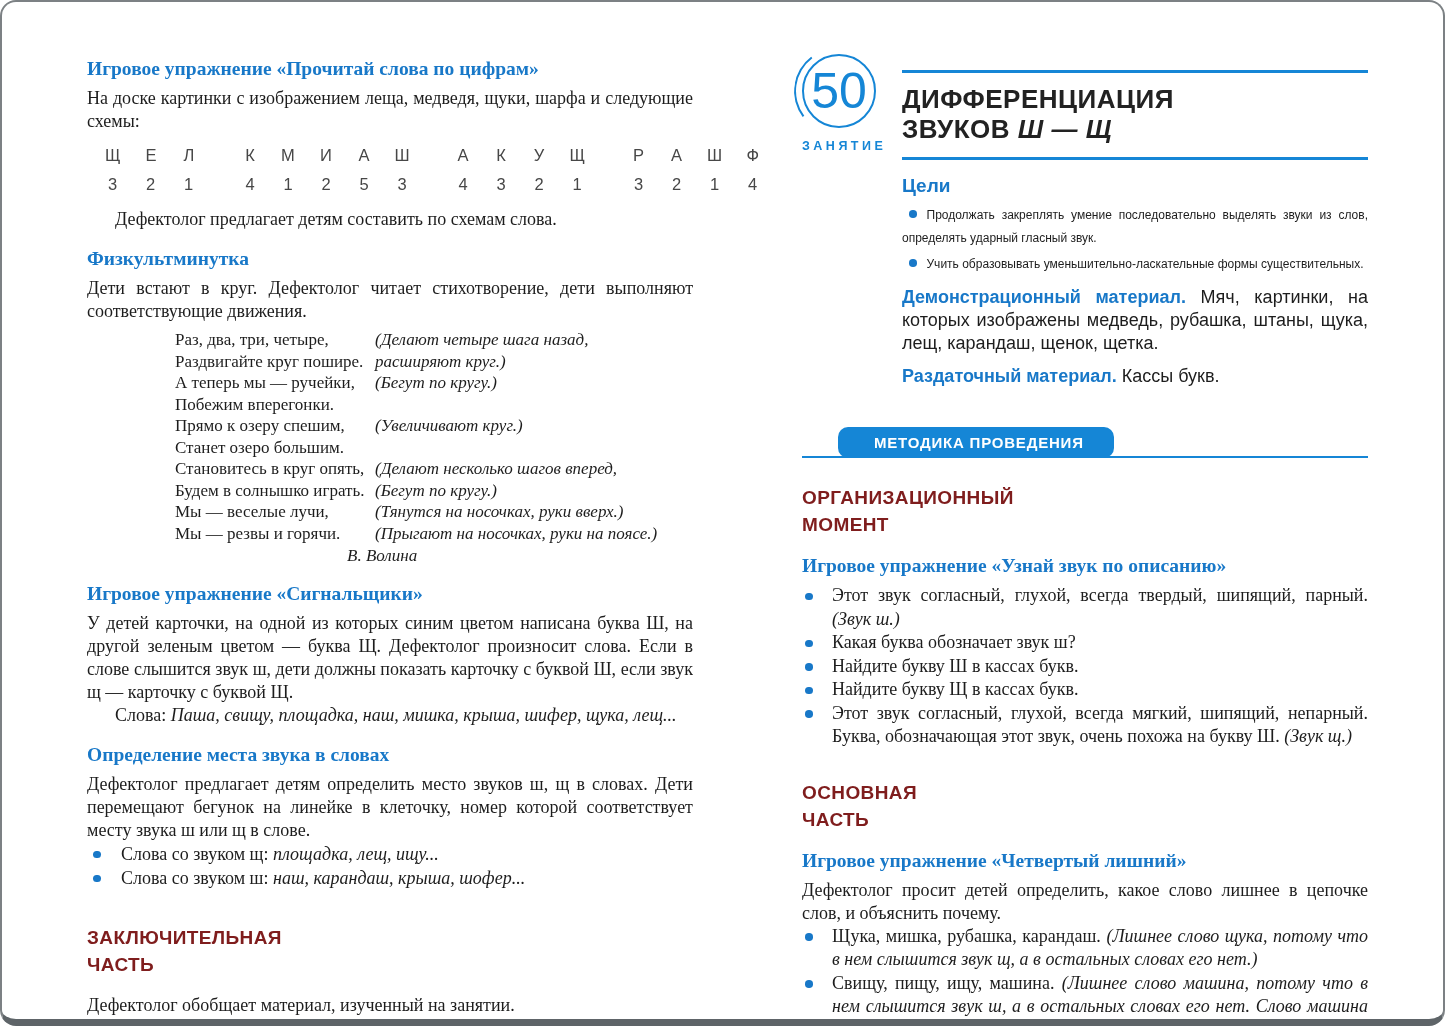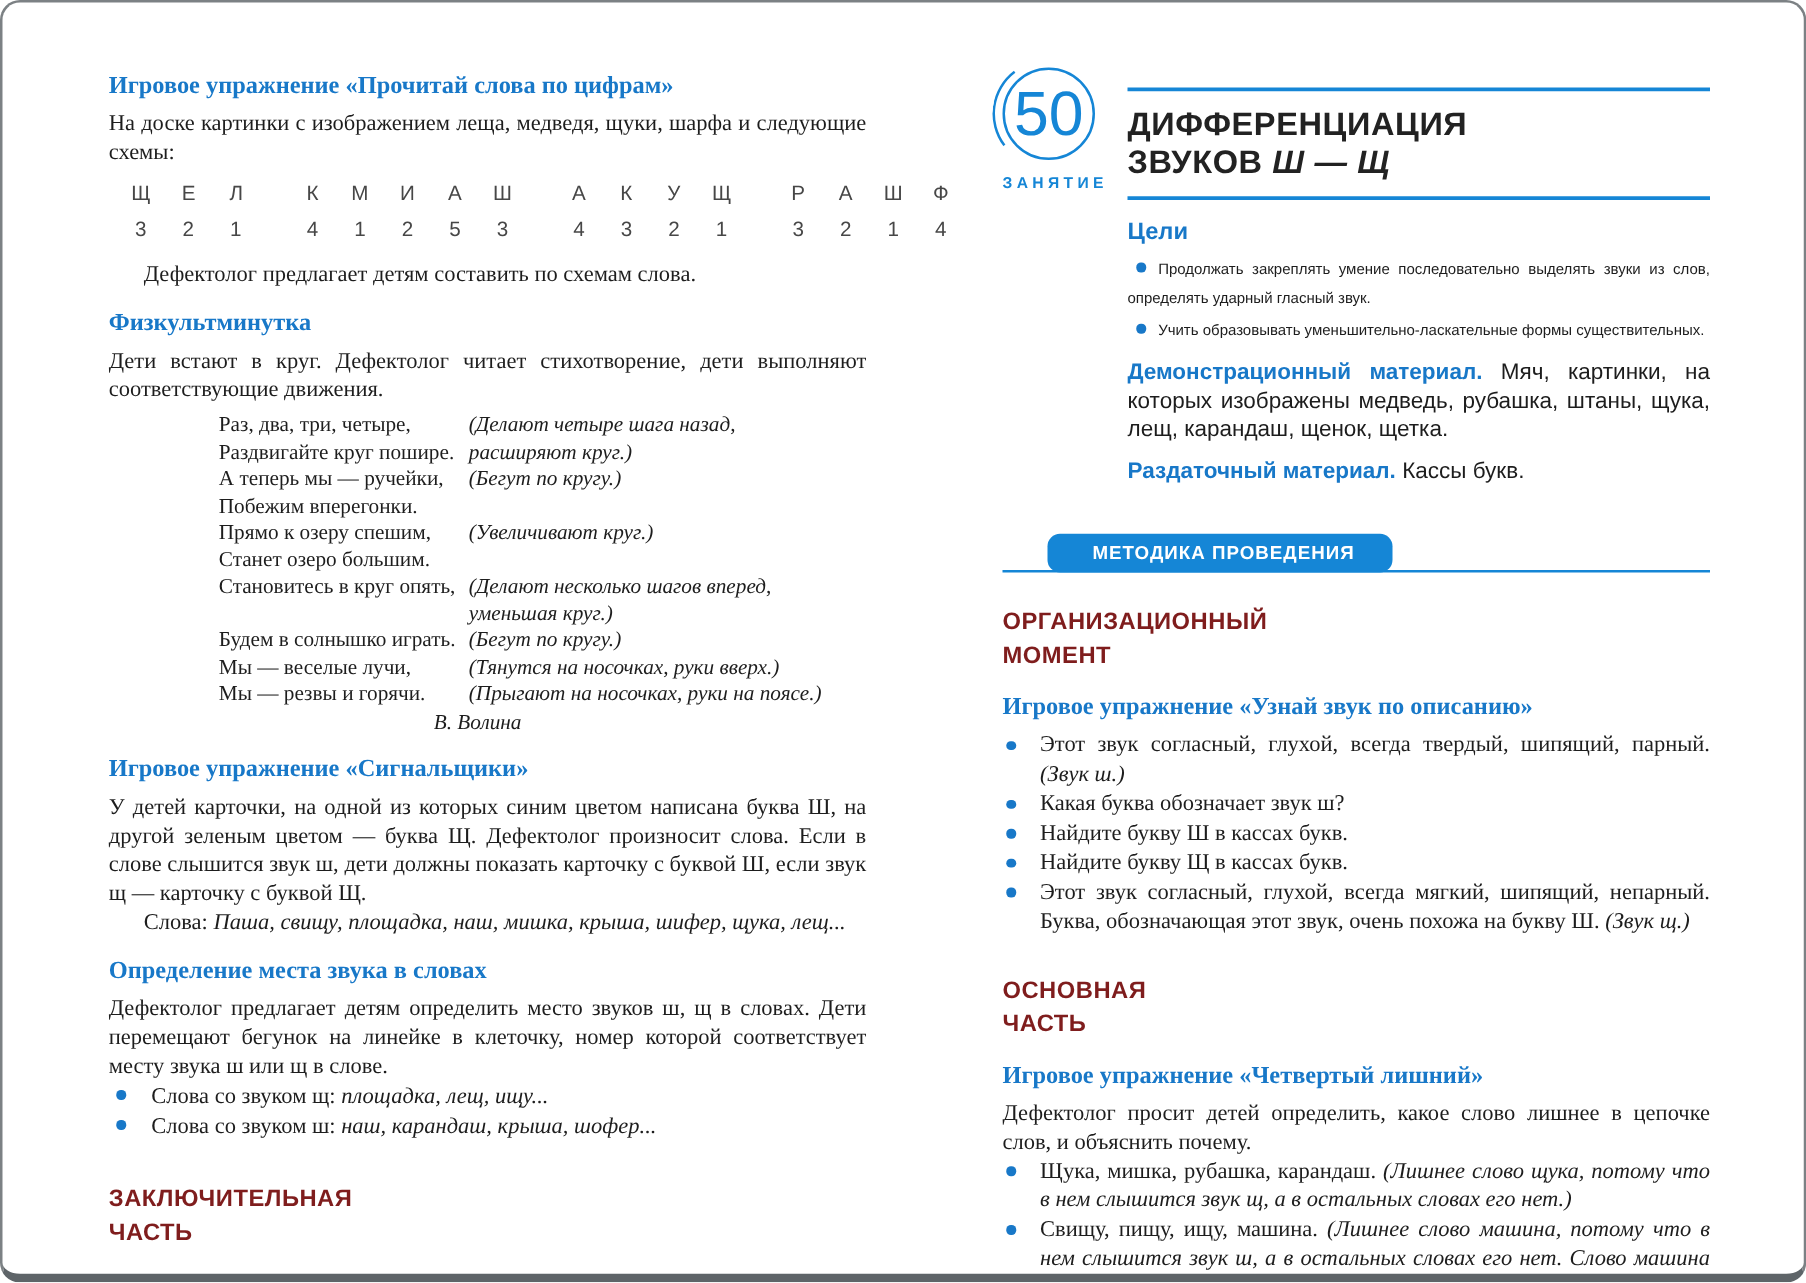--- a/index.html
+++ b/index.html
@@ -205,24 +205,20 @@
         </div>
       <div class="poem-row">
           <span class="poem-line">Станет озеро большим.</span>
           <span class="poem-action"></span>
         </div>
       <div class="poem-row">
           <span class="poem-line">Становитесь в круг опять,</span>
           <span class="poem-action">(Делают несколько шагов вперед,</span>
         </div>
       <div class="poem-row">
-          <span class="poem-line"></span>
-          <span class="poem-action">уменьшая круг.)</span>
-        </div>
-      <div class="poem-row">
           <span class="poem-line">Будем в солнышко играть.</span>
           <span class="poem-action">(Бегут по кругу.)</span>
         </div>
       <div class="poem-row">
           <span class="poem-line">Мы — веселые лучи,</span>
           <span class="poem-action">(Тянутся на носочках, руки вверх.)</span>
         </div>
       <div class="poem-row">
           <span class="poem-line">Мы — резвы и горячи.</span>
           <span class="poem-action">(Прыгают на носочках, руки на поясе.)</span>

